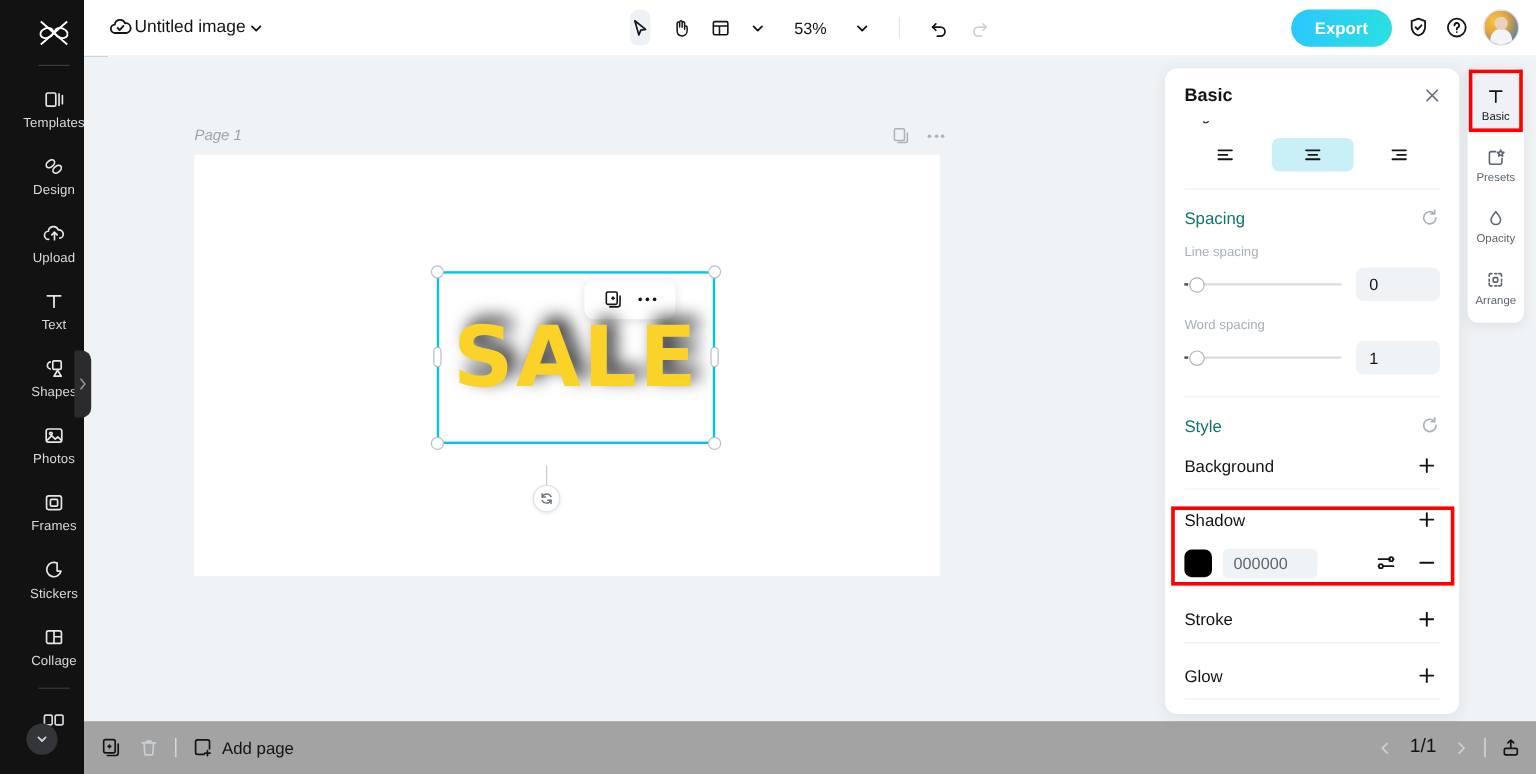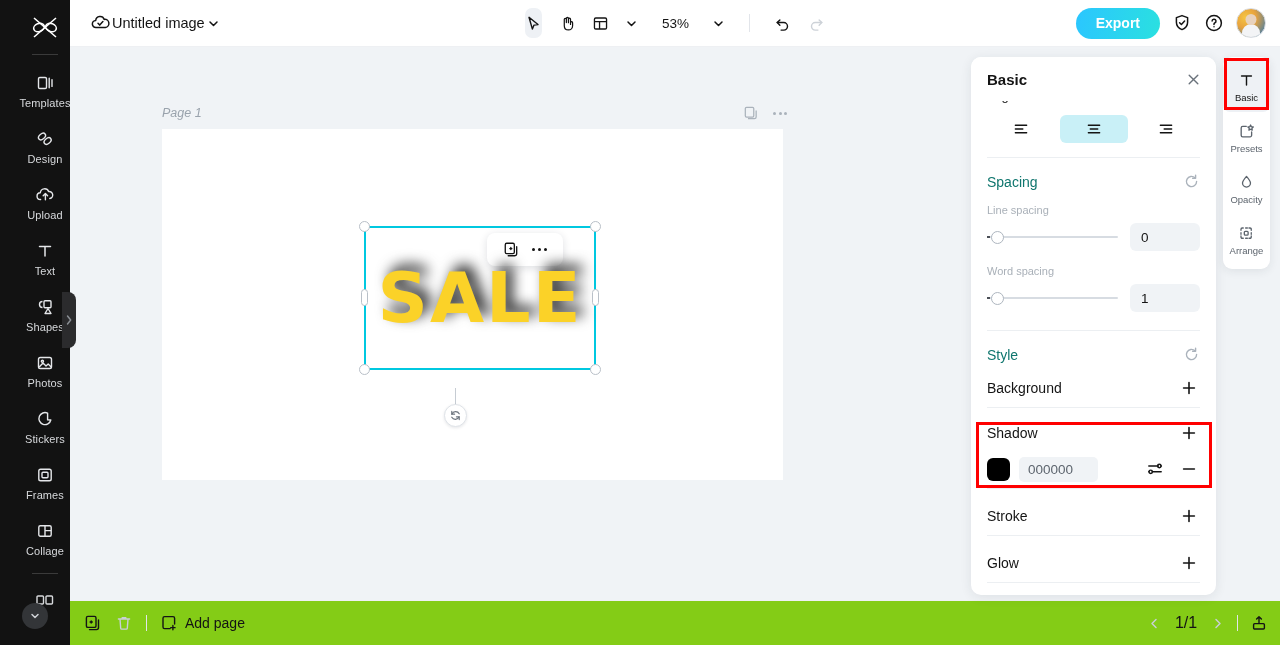--- a/index.html
+++ b/index.html
@@ -164,21 +164,21 @@
     position: absolute; left: 374px; top: 357px;
     width: 23px; height: 23px; border-radius: 50%;
     background: #fff; border: 1px solid #dfe3e8;
     display: flex; align-items: center; justify-content: center;
     box-shadow: 0 1px 3px rgba(20,30,50,.1);
   }
 
   
   .bottombar {
     position: absolute; left: 70px; top: 600px; width: 1210px; height: 45px;
-    background: #84cc16; border-top: 1px solid #eef0f3;
+    background: #a3a3a3; border-top: 1px solid #eef0f3;
     display: flex; align-items: center;
   }
   .bb-left { display: flex; align-items: center; gap: 13px; padding-left: 14px; }
   .bb-sep { width: 1px; height: 16px; background: #e2e5ea; }
   .add-page {
     display: flex; align-items: center; gap: 7px; cursor: pointer;
     font-size: 14px; color: #141414;
   }
   .bb-right {
     position: absolute; right: 12px; display: flex; align-items: center; gap: 12px;
@@ -357,35 +357,35 @@
           <rect x="3.5" y="4.5" width="13" height="11" rx="1.8"></rect>
           <circle cx="7.4" cy="8.3" r="1.1"></circle>
           <path d="M4.2 14l3.8-4 3 3 2.2-2 3 3"></path>
         </svg>
       </span>
       <span class="ri-lbl">Photos</span>
     </div>
 
     <div class="rail-item">
       <span class="ri-ico">
-        <svg width="20" height="20" viewBox="0 0 20 20" fill="none" stroke="#e5e7ea" stroke-width="1.4" stroke-linejoin="round">
-          <path d="M12.6 4.2A6 6 0 1 0 15.8 11l-3.2-.1V4.2z"></path>
-        </svg>
-      </span>
-      <span class="ri-lbl">Stickers</span>
-    </div>
-
-    <div class="rail-item">
-      <span class="ri-ico">
         <svg width="20" height="20" viewBox="0 0 20 20" fill="none" stroke="#e5e7ea" stroke-width="1.4">
           <rect x="3.8" y="4.3" width="12.4" height="11.4" rx="1.8"></rect>
           <rect x="7" y="7.2" width="6" height="5.6" rx="1"></rect>
         </svg>
       </span>
       <span class="ri-lbl">Frames</span>
+    </div>
+
+    <div class="rail-item">
+      <span class="ri-ico">
+        <svg width="20" height="20" viewBox="0 0 20 20" fill="none" stroke="#e5e7ea" stroke-width="1.4" stroke-linejoin="round">
+          <path d="M12.6 4.2A6 6 0 1 0 15.8 11l-3.2-.1V4.2z"></path>
+        </svg>
+      </span>
+      <span class="ri-lbl">Stickers</span>
     </div>
 
     <div class="rail-item">
       <span class="ri-ico">
         <svg width="20" height="20" viewBox="0 0 20 20" fill="none" stroke="#e5e7ea" stroke-width="1.4">
           <rect x="3.8" y="4.8" width="12.4" height="10.4" rx="1.5"></rect>
           <path d="M10 4.8v10.4M10 9.6h6.2"></path>
         </svg>
       </span>
       <span class="ri-lbl">Collage</span>

